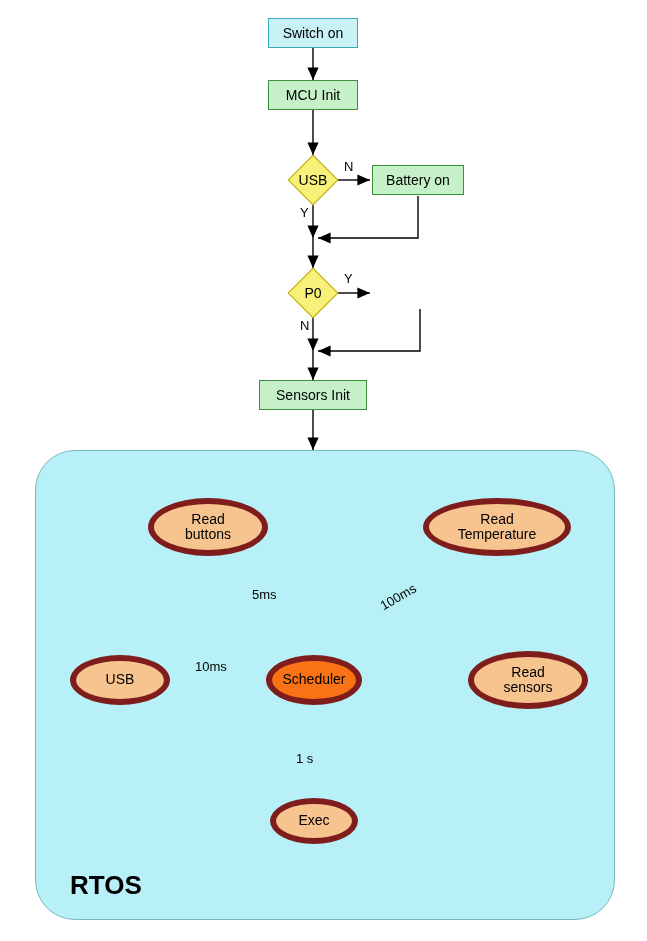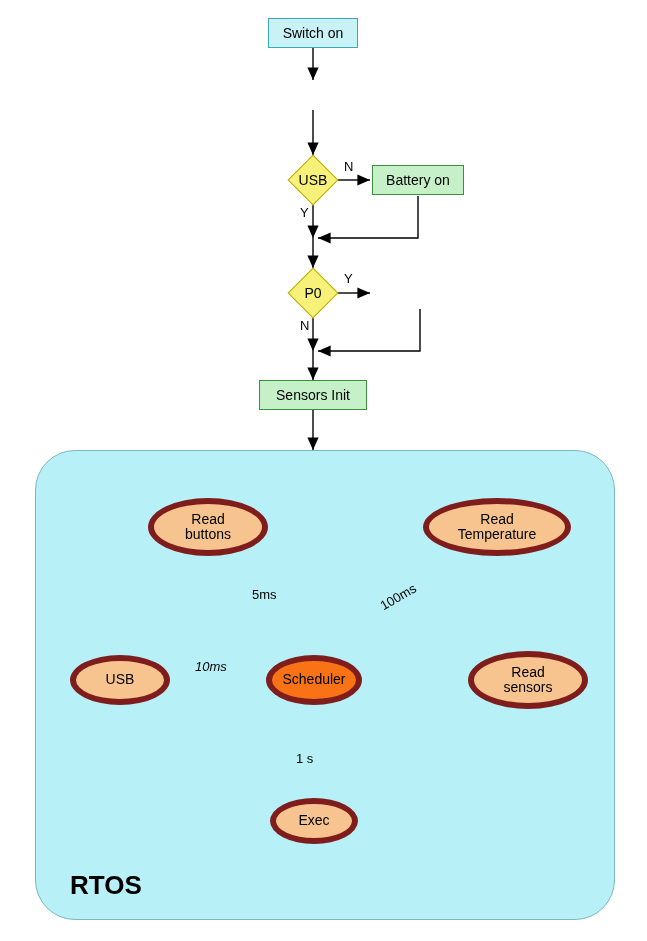--- a/index.html
+++ b/index.html
@@ -124,20 +124,21 @@
 
     <line x1="270" y1="680" x2="170" y2="680" stroke="#000" stroke-width="1.4" marker-start="url(#ah)" marker-end="url(#ah)"></line>
 
     <line x1="358" y1="680" x2="468" y2="680" stroke="#000" stroke-width="1.4" marker-start="url(#ah)" marker-end="url(#ah)"></line>
 
     <line x1="314" y1="704" x2="314" y2="798" stroke="#000" stroke-width="1.4" marker-start="url(#ah)" marker-end="url(#ah)"></line>
   </svg>
 
   <div class="box terminator" style="left:268px; top:18px; width:90px; height:30px;">Switch on</div>
 
+  <div class="box process" style="left:268px; top:80px; width:90px; height:30px;">MCU Init</div>
 
   <div class="diamond" style="left:295px; top:162px; width:36px; height:36px;"></div>
   <div class="diamond-label" style="left:297px; top:172px; width:32px;">USB</div>
   <span class="lbl" style="left:344px; top:159px;">N</span>
   <span class="lbl" style="left:300px; top:205px;">Y</span>
 
   <div class="box process" style="left:372px; top:165px; width:92px; height:30px;">Battery on</div>
 
   <div class="diamond" style="left:295px; top:275px; width:36px; height:36px;"></div>
   <div class="diamond-label" style="left:300px; top:285px; width:26px;">P0</div>
@@ -161,16 +162,16 @@
 
   <div class="ellipse task" style="left:70px; top:655px; width:100px; height:50px;">USB</div>
 
   <div class="ellipse task" style="left:468px; top:651px; width:120px; height:58px; white-space:pre;">Read
 sensors</div>
 
   <div class="ellipse task" style="left:270px; top:798px; width:88px; height:46px;">Exec</div>
 
   <span class="edge-lbl" style="left:252px; top:588px;">5ms</span>
   <span class="edge-lbl" style="left:378px; top:601px; transform:rotate(-30deg); transform-origin:left top;">100ms</span>
-  <span class="edge-lbl" style="left:195px; top:660px;font-style:italic;">10ms</span>
+  <span class="edge-lbl" style="left:195px; top:660px;">10ms</span>
   <span class="edge-lbl" style="left:296px; top:752px;">1 s</span>
 
 </div>
 
 </body></html>

